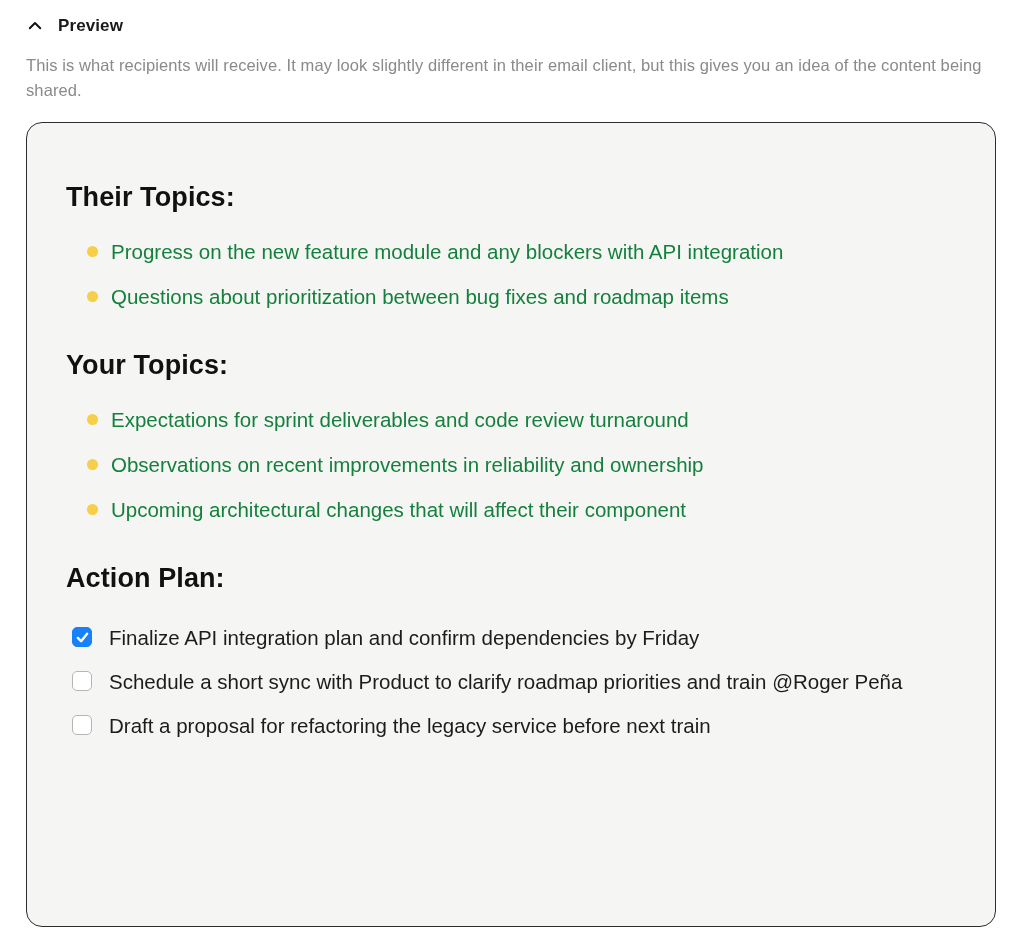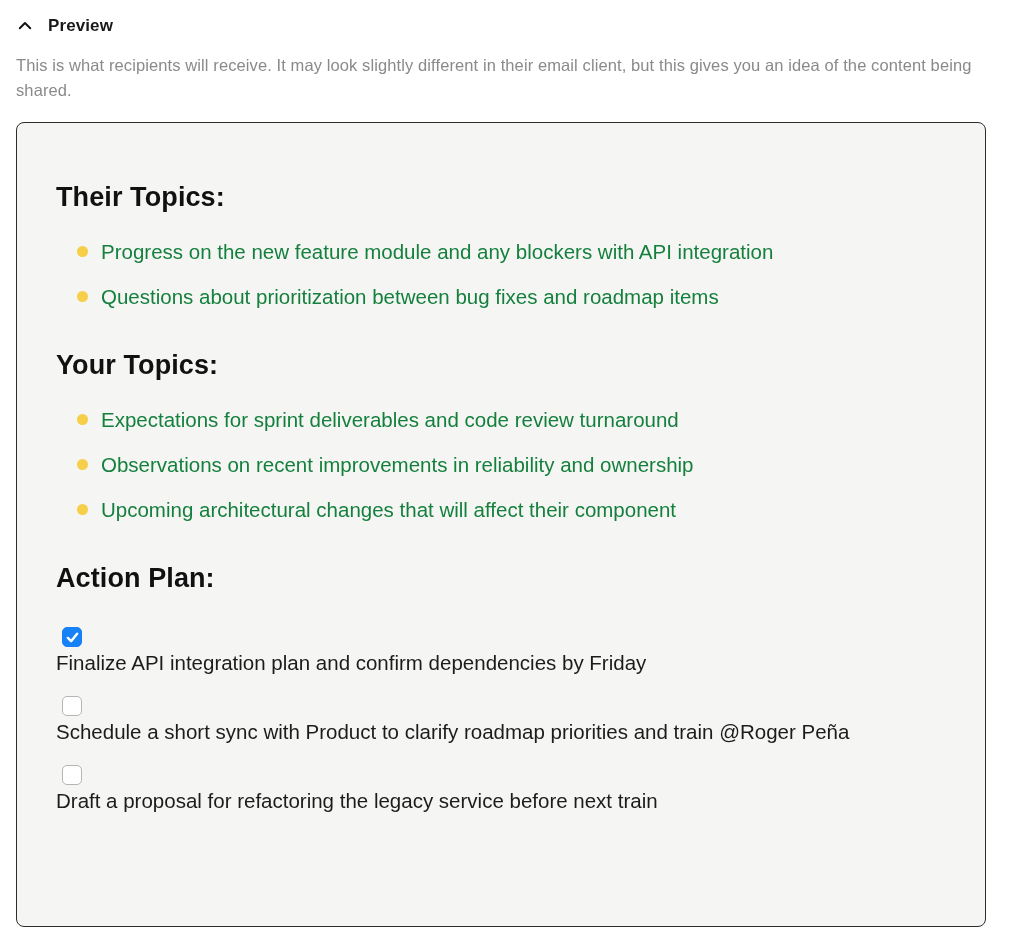--- a/index.html
+++ b/index.html
@@ -3,21 +3,21 @@
 <meta charset="utf-8">
 <style>
   * { margin: 0; padding: 0; box-sizing: border-box; }
   html, body {
     width: 1024px; height: 940px;
     background: #ffffff;
     font-family: "Liberation Sans", "DejaVu Sans", sans-serif;
     color: #1a1a1a;
     overflow: hidden;
   }
-  .page { padding: 16px 26px 0 16px; }
+  .page { padding: 16px 26px 0 26px; }
 
   
   .preview-header {
     display: flex; align-items: center; gap: 14px;
     cursor: pointer;
   }
   .chevron { display: inline-flex; width: 18px; height: 18px; color: #111; }
   .chevron svg { width: 18px; height: 18px; }
   .preview-title { font-size: 17px; font-weight: bold; letter-spacing: 0.1px; }
   .description {
@@ -29,21 +29,21 @@
     letter-spacing: 0.1px;
   }
 
   
   .card {
     margin-top: 19px;
     width: 970px;
     height: 805px;
     background: var(--card-bg, #f5f5f4);
     border: 1.5px solid var(--card-border, #2d2d2d);
-    border-radius: 8px;
+    border-radius: 16px;
     padding: 58px 40px 0 39px;
   }
 
   .section h2 {
     font-size: 27px;
     font-weight: bold;
     color: #111;
     letter-spacing: 0.1px;
     line-height: 32px;
   }
@@ -67,21 +67,20 @@
   }
   .bullet-text { flex: 1; }
 
   
   .checklist { margin-top: 28px; }
   .check-item {
     display: flex; align-items: flex-start;
     font-size: 20.5px; line-height: 31px;
     color: #1c1c1c;
     margin-bottom: 13px;
-    flex-direction: column;
   }
   .checkbox {
     flex: 0 0 auto;
     width: 20px; height: 20px;
     margin: 5px 17px 0 6px;
     border-radius: 5px;
     background: #ffffff;
     border: 1.5px solid #b5b5b5;
     display: inline-flex; align-items: center; justify-content: center;
   }

